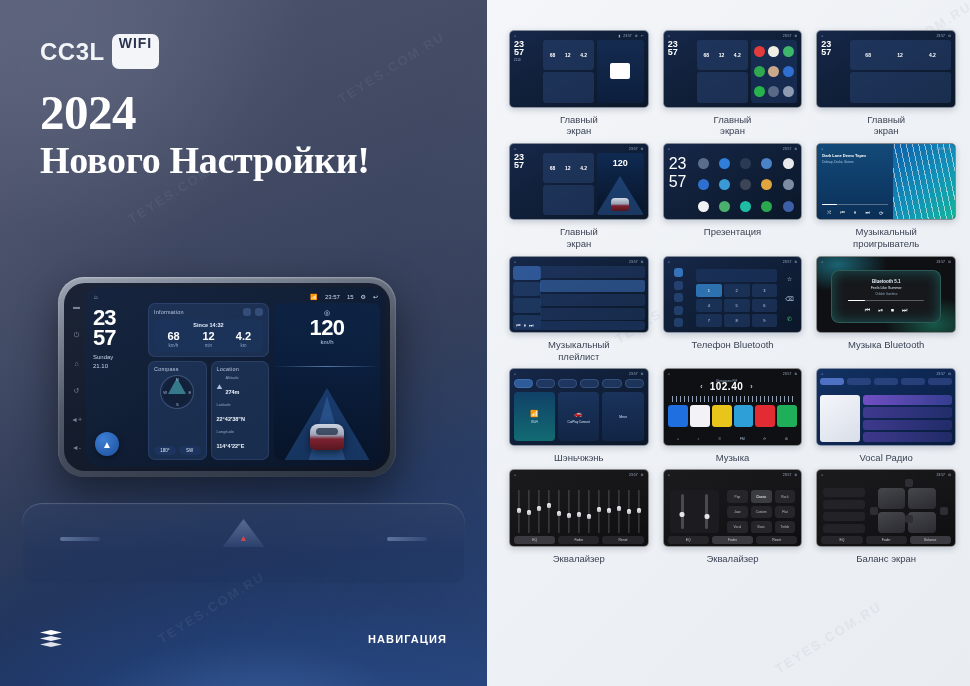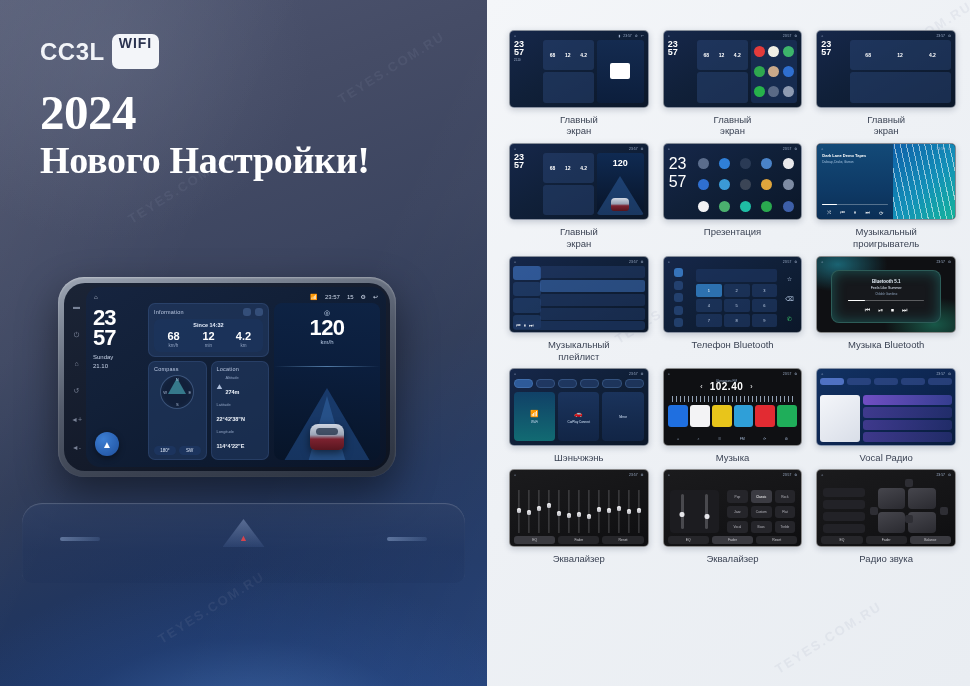--- a/index.html
+++ b/index.html
@@ -488,20 +488,28 @@
 
       <div class="console">
         <div class="hazard">
           <span class="hazard-tri">▲</span>
         </div>
         <div class="vent l"></div>
         <div class="vent r"></div>
       </div>
     </div>
 
+    <div class="lp-footer">
+      <div class="layers-icon">
+          <i></i>
+          <i></i>
+          <i></i>
+        </div>
+      <div class="nav-label">НАВИГАЦИЯ</div>
+    </div>
   </div>
 
   <div class="right-panel">
     <div class="wm" style="left:370px; top:30px;">TEYES.COM.RU</div>
     <div class="wm" style="left:120px; top:300px;">TEYES.COM.RU</div>
     <div class="wm" style="left:280px; top:630px;">TEYES.COM.RU</div>
 
     <div class="grid">
 
       <div class="cell">
@@ -1033,18 +1041,18 @@
           <i class="bal-ar up"></i>
           <i class="bal-ar dn"></i>
           <i class="bal-ar lt"></i>
           <i class="bal-ar rt"></i>
           <div class="eq-foot">
             <span class="eqf">EQ</span>
             <span class="eqf">Fader</span>
             <span class="eqf act">Balance</span>
           </div>
         </div>
-        <div class="cap">Радио звука</div>
+        <div class="cap">Баланс экран</div>
       </div>
 
     </div>
   </div>
 </div>
 
 </body></html>

